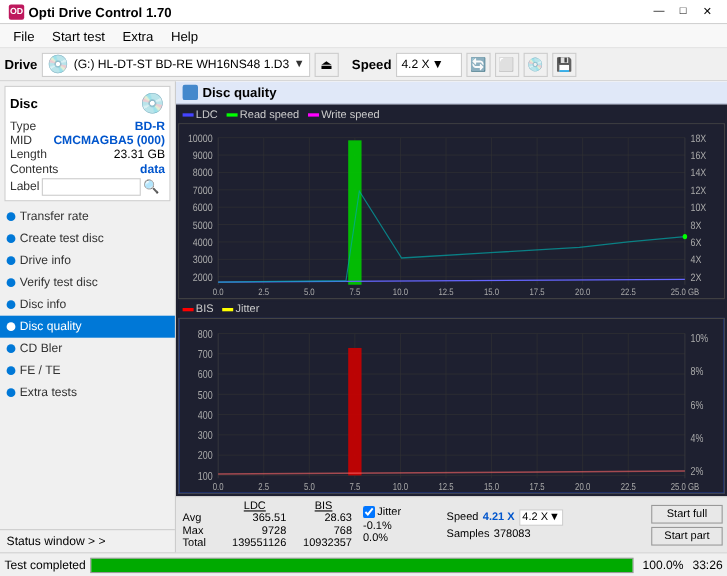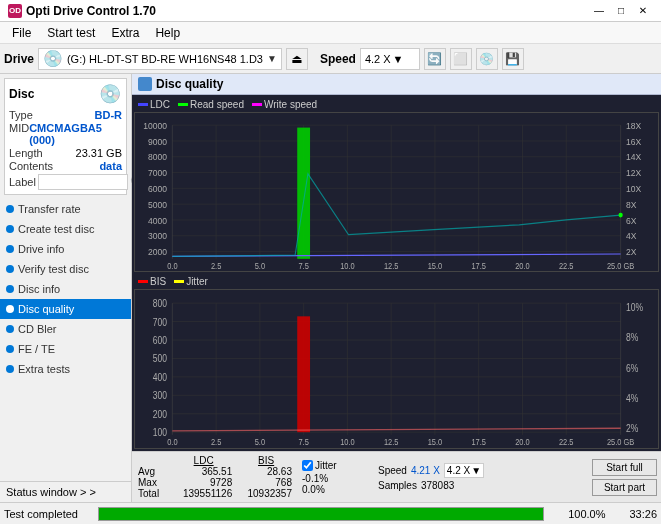--- a/index.html
+++ b/index.html
@@ -24,21 +24,21 @@
     .drive-select-text { flex: 1; }
     .drive-arrow { font-size: 10px; color: #333; }
     .speed-label { font-size: 12px; font-weight: bold; margin-left: 8px; }
     .speed-select { background: white; border: 1px solid #ccc; padding: 2px 4px; height: 22px; font-size: 11px; min-width: 60px; }
     .icon-btn { width: 22px; height: 22px; background: #f0f0f0; border: 1px solid #ccc; cursor: pointer; display: flex; align-items: center; justify-content: center; font-size: 12px; }
 
     
     .main-layout { display: flex; height: calc(524px - 22px - 22px - 30px - 22px); }
 
     
-    .sidebar { width: 132px; background: #f0f0f0; border-right: 1px solid #ccc; display: flex; flex-direction: column; }
+    .sidebar { width: 160px; background: #f0f0f0; border-right: 1px solid #ccc; display: flex; flex-direction: column; }
     .disc-panel { background: #fff; border: 1px solid #ccc; margin: 4px; padding: 4px; }
     .disc-header { display: flex; align-items: center; justify-content: space-between; margin-bottom: 4px; }
     .disc-title { font-size: 12px; font-weight: bold; }
     .disc-row { display: flex; justify-content: space-between; margin-bottom: 1px; font-size: 11px; }
     .disc-key { color: #333; }
     .disc-val { color: #0055cc; font-weight: bold; }
     .disc-val-black { color: #000; }
     .disc-label-row { display: flex; align-items: center; gap: 2px; margin-top: 2px; }
     .disc-label-input { border: 1px solid #ccc; width: 90px; height: 16px; font-size: 10px; padding: 0 2px; }
 
@@ -66,21 +66,21 @@
     .legend-color { width: 10px; height: 3px; display: inline-block; }
 
     
     .chart-bottom { flex: 1; position: relative; border: 1px solid #444; background: #1d4ed8; }
 
     
     .stats-bar { background: #f0f0f0; border-top: 1px solid #ccc; display: flex; align-items: stretch; padding: 2px; gap: 2px; }
     .start-btn { background: #e8e8e8; border: 1px solid #999; padding: 2px 8px; font-size: 10px; cursor: pointer; width: 65px; text-align: center; }
 
     
-    .bottom-bar { height: 22px; background: #f0f0f0; border-top: 1px solid #ccc; display: flex; align-items: center; padding: 0 4px; gap: 20px; }
+    .bottom-bar { height: 22px; background: #f0f0f0; border-top: 1px solid #ccc; display: flex; align-items: center; padding: 0 4px; gap: 4px; }
     .status-text { font-size: 11px; flex: 0 0 auto; }
     .progress-bar-outer { flex: 1; height: 14px; background: #ccc; border: 1px solid #999; }
     .progress-bar-inner { height: 100%; background: #00aa00; }
     .progress-pct { font-size: 11px; flex: 0 0 auto; margin-left: 4px; }
   </style>
 </head>
 <body>
 
 <div class="title-bar">
   <div class="title-bar-left">
@@ -393,21 +393,21 @@
           <input type="checkbox" checked="" style="width: 11px; height: 11px;">
           <span>Jitter</span>
         </div>
         <div>-0.1%</div>
         <div>0.0%</div>
       </div>
 
       <div style="font-size:10px; flex:1;">
         <div style="display:flex; align-items:center; gap:4px; margin-bottom:2px;">
           <span>Speed</span>
-          <span style="color:#0055cc; font-weight:normal;">4.21 X</span>
+          <span style="color:#0055cc; font-weight:bold;">4.21 X</span>
           <div style="background:white;border:1px solid #ccc;padding:1px 2px;font-size:10px;display:flex;align-items:center;gap:1px;cursor:pointer;">
             <span>4.2 X</span>
             <span>▼</span>
           </div>
         </div>
         <div style="display:flex;gap:4px;">
           <span>Samples</span>
           <span>378083</span>
         </div>
       </div>

